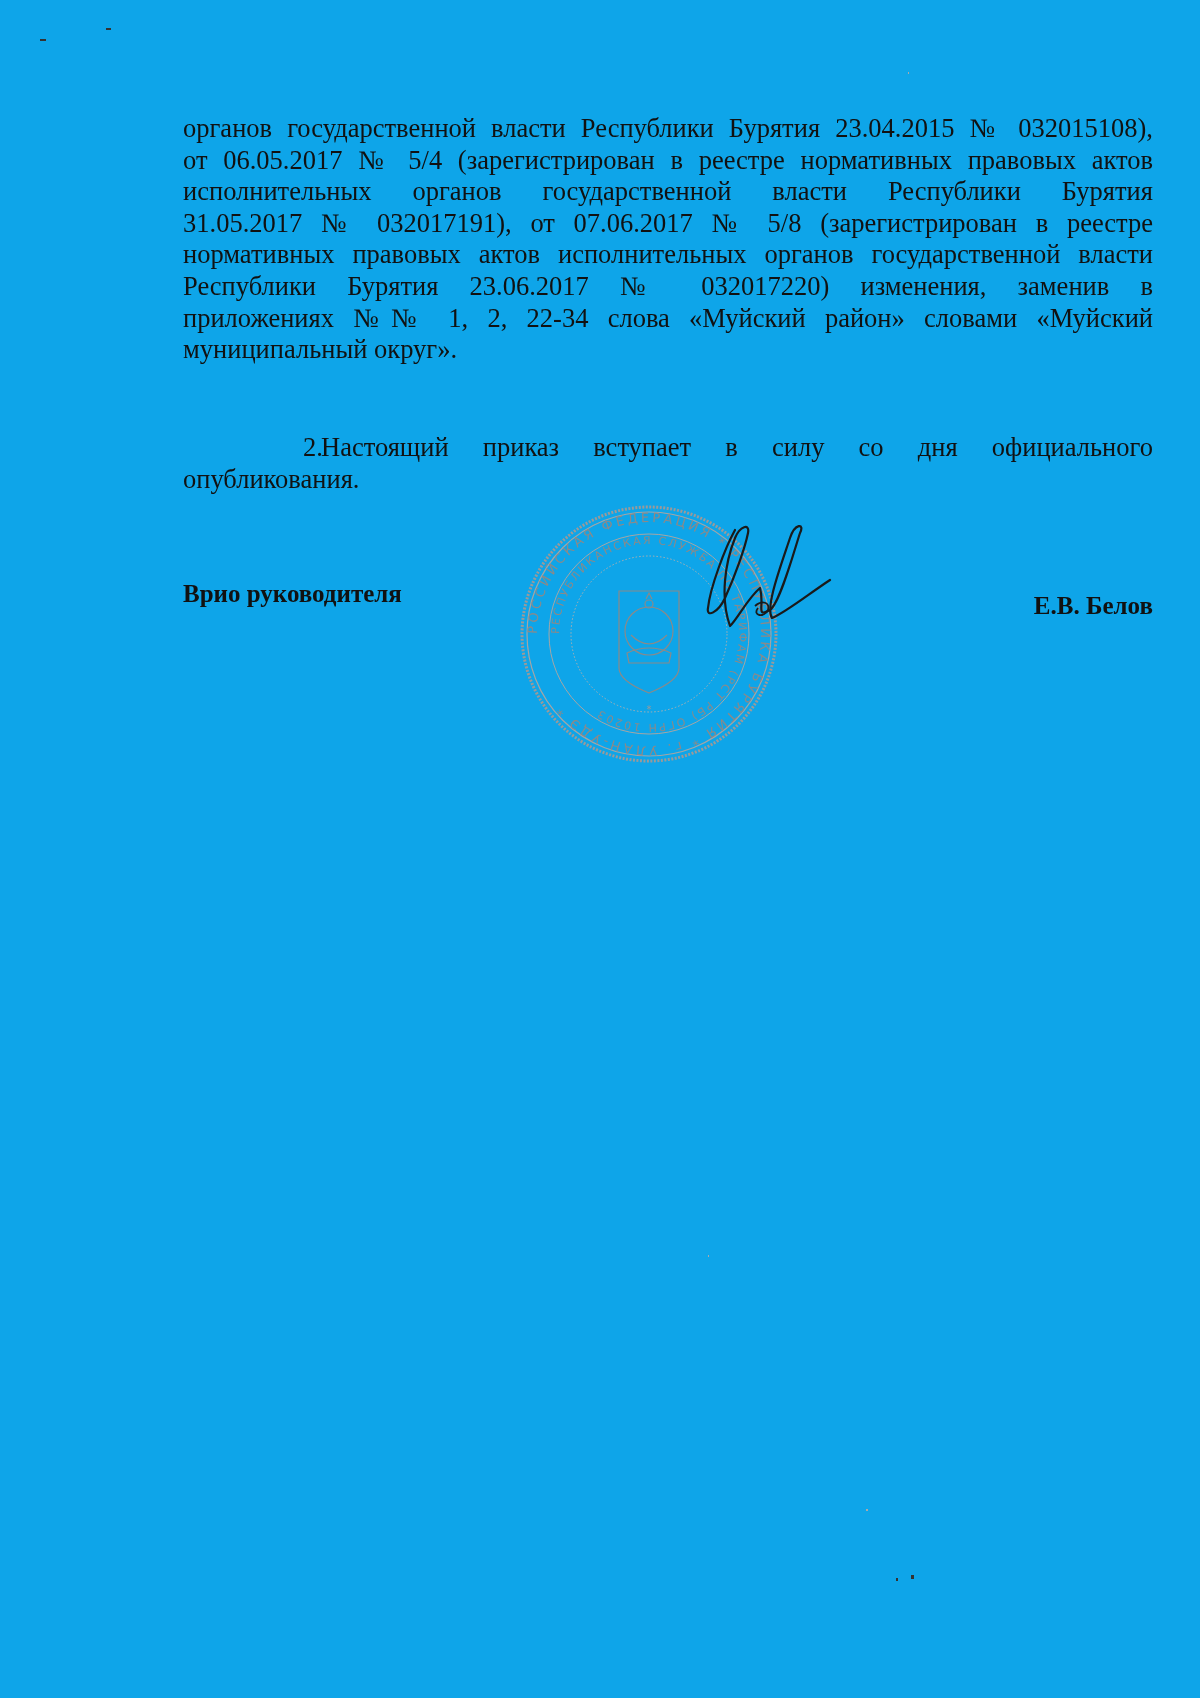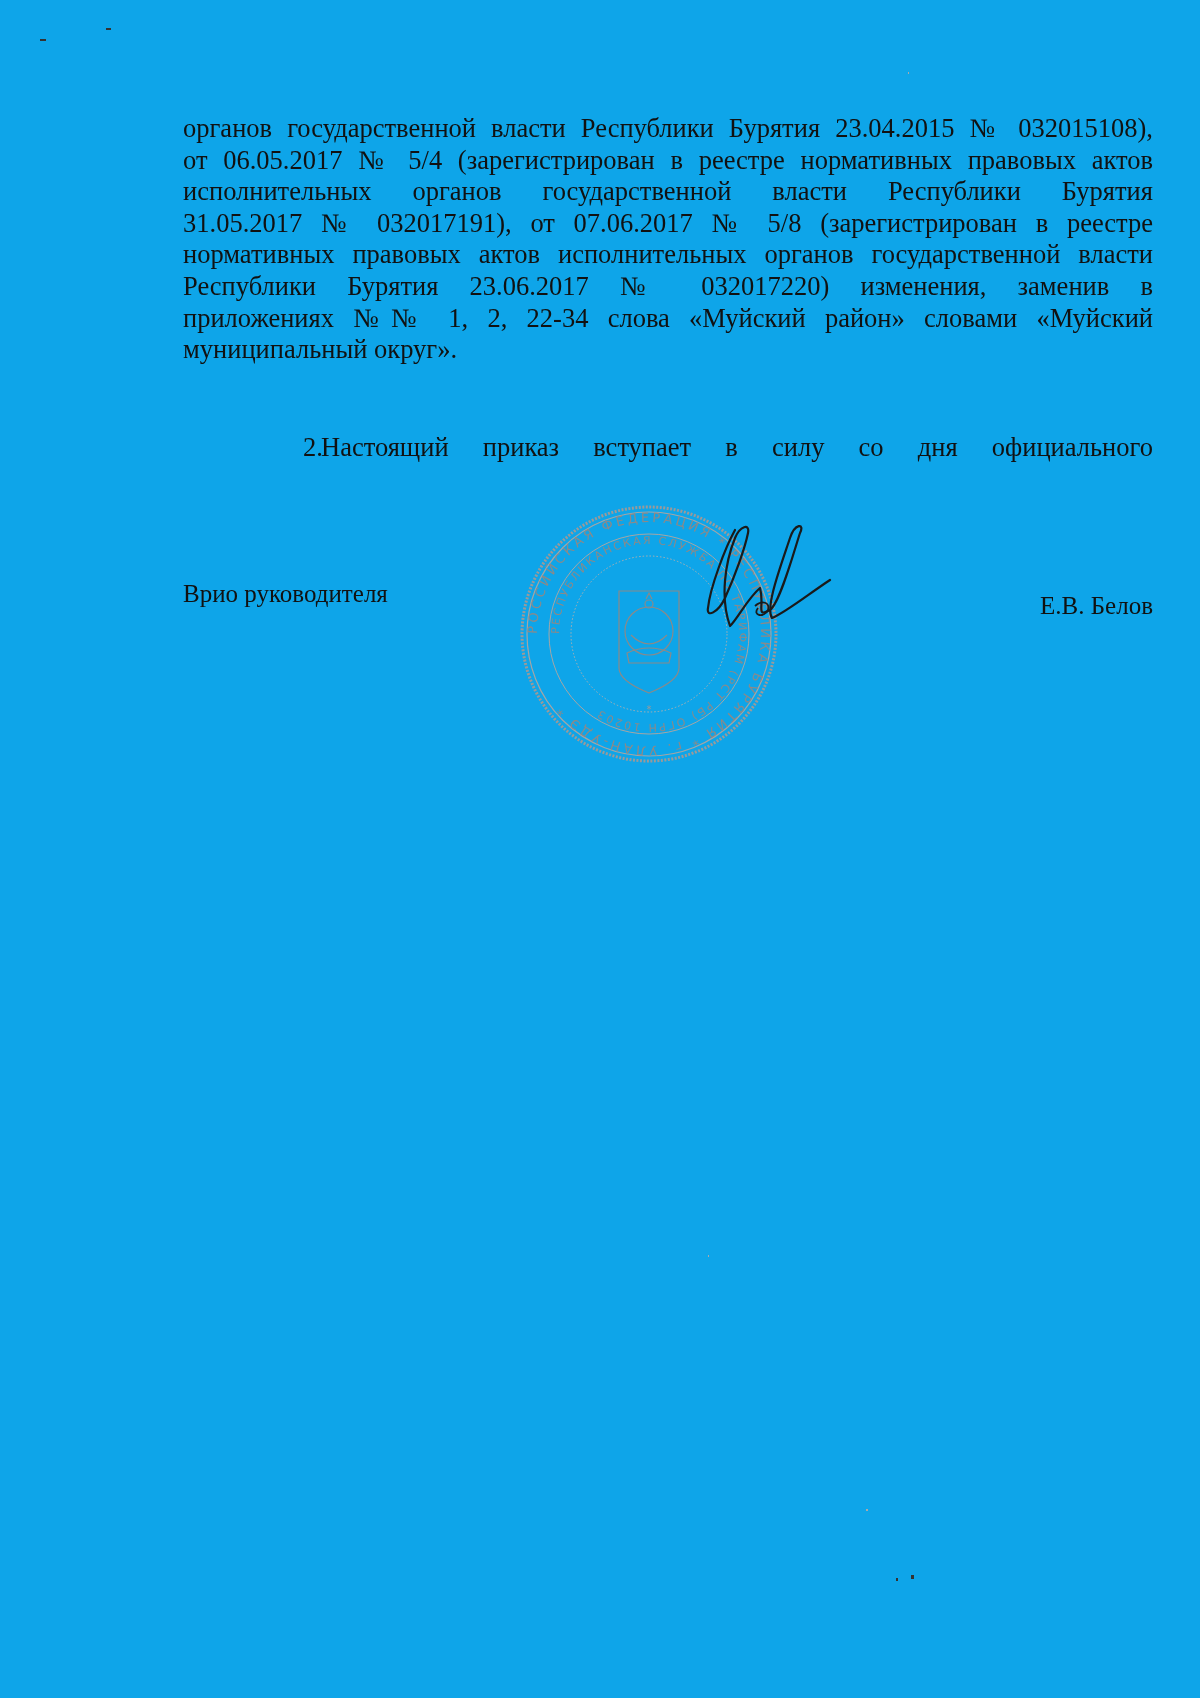--- a/index.html
+++ b/index.html
@@ -43,21 +43,21 @@
     .line.last {
       text-align-last: left;
     }
     .sign-row {
       position: absolute;
       top: 572px;
       left: 183px;
       width: 970px;
       height: 40px;
       font-size: 25px;
-      font-weight: normal;
+      font-weight: bold;
     }
     .sign-title { position: absolute; left: 0; top: 8px; }
     .sign-name { position: absolute; right: 0; top: 20px; }
     .stamp {
       position: absolute;
       left: 518px;
       top: 503px;
       width: 262px;
       height: 262px;
     }
@@ -84,20 +84,21 @@
     <span class="line">исполнительных органов государственной власти Республики Бурятия</span>
     <span class="line">31.05.2017 № 032017191), от 07.06.2017 № 5/8 (зарегистрирован в реестре</span>
     <span class="line">нормативных правовых актов исполнительных органов государственной власти</span>
     <span class="line">Республики Бурятия 23.06.2017 № 032017220) изменения, заменив в</span>
     <span class="line">приложениях №№ 1, 2, 22-34 слова «Муйский район» словами «Муйский</span>
     <span class="line last">муниципальный округ».</span>
   </div>
 
   <div class="body-text para2">
     <span class="line"><span class="num">2.</span><span>Настоящий приказ вступает в силу со дня официального</span></span>
+    <span class="line last" style="text-indent:0">опубликования.</span>
   </div>
 
   <svg class="stamp" viewBox="0 0 262 262" xmlns="http://www.w3.org/2000/svg">
     <defs>
       <path id="outerArc" d="M131,131 m-112,0 a112,112 0 1,1 224,0 a112,112 0 1,1 -224,0"></path>
       <path id="innerArc" d="M131,131 m-90,0 a90,90 0 1,1 180,0 a90,90 0 1,1 -180,0"></path>
     </defs>
     <circle cx="131" cy="131" r="127" fill="none" stroke="#9a9a9a" stroke-width="3" stroke-dasharray="2 1.5"></circle>
     <circle cx="131" cy="131" r="122" fill="none" stroke="#a5a5a5" stroke-width="1.2"></circle>
     <circle cx="131" cy="131" r="100" fill="none" stroke="#a5a5a5" stroke-width="1"></circle>

